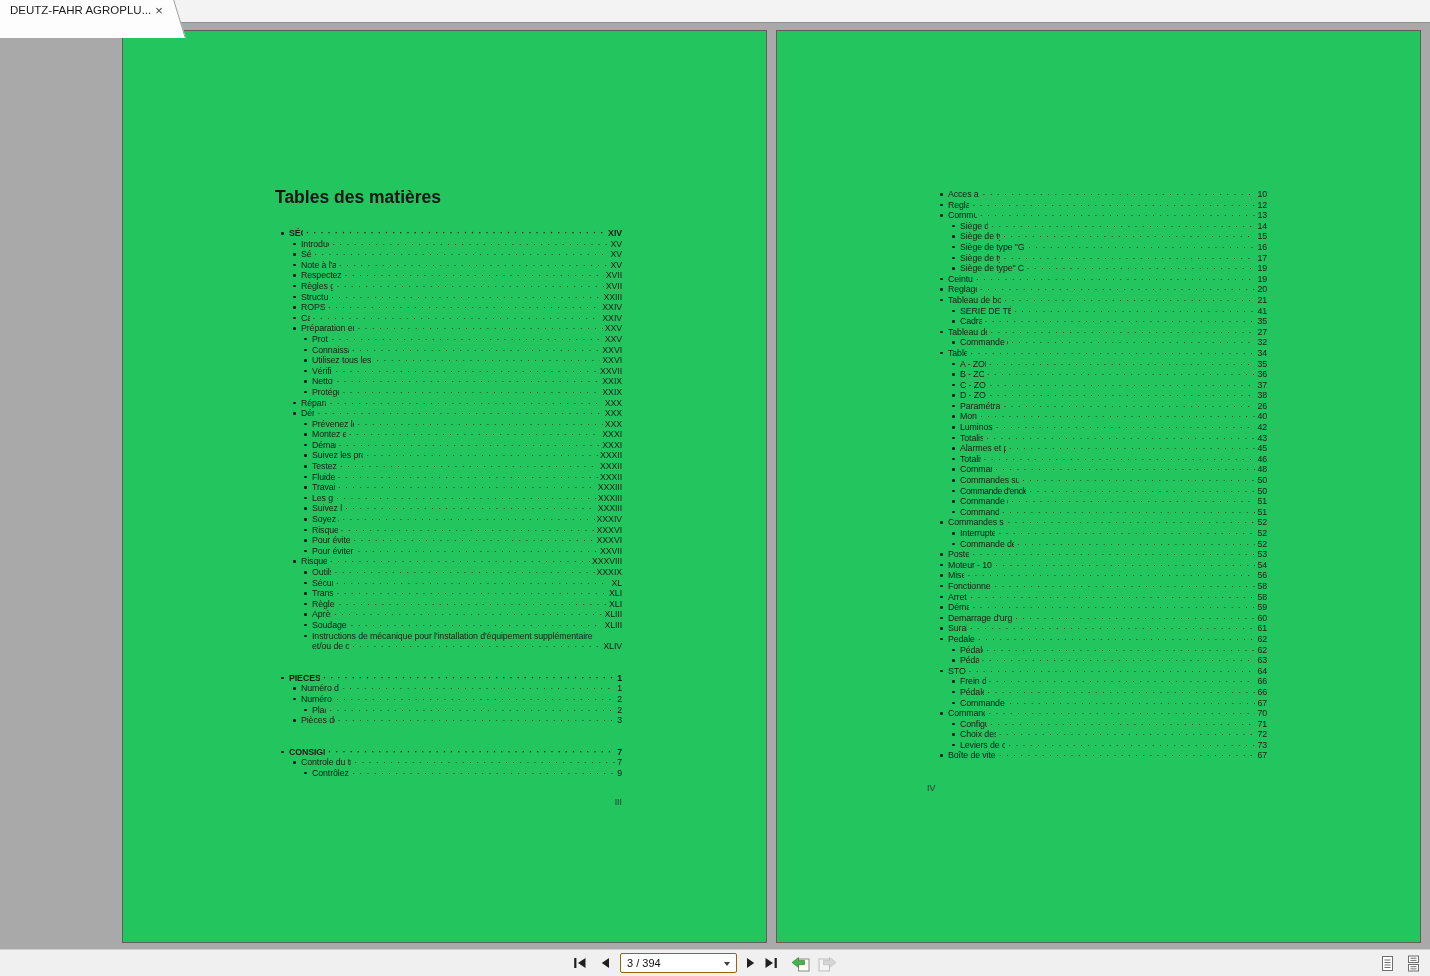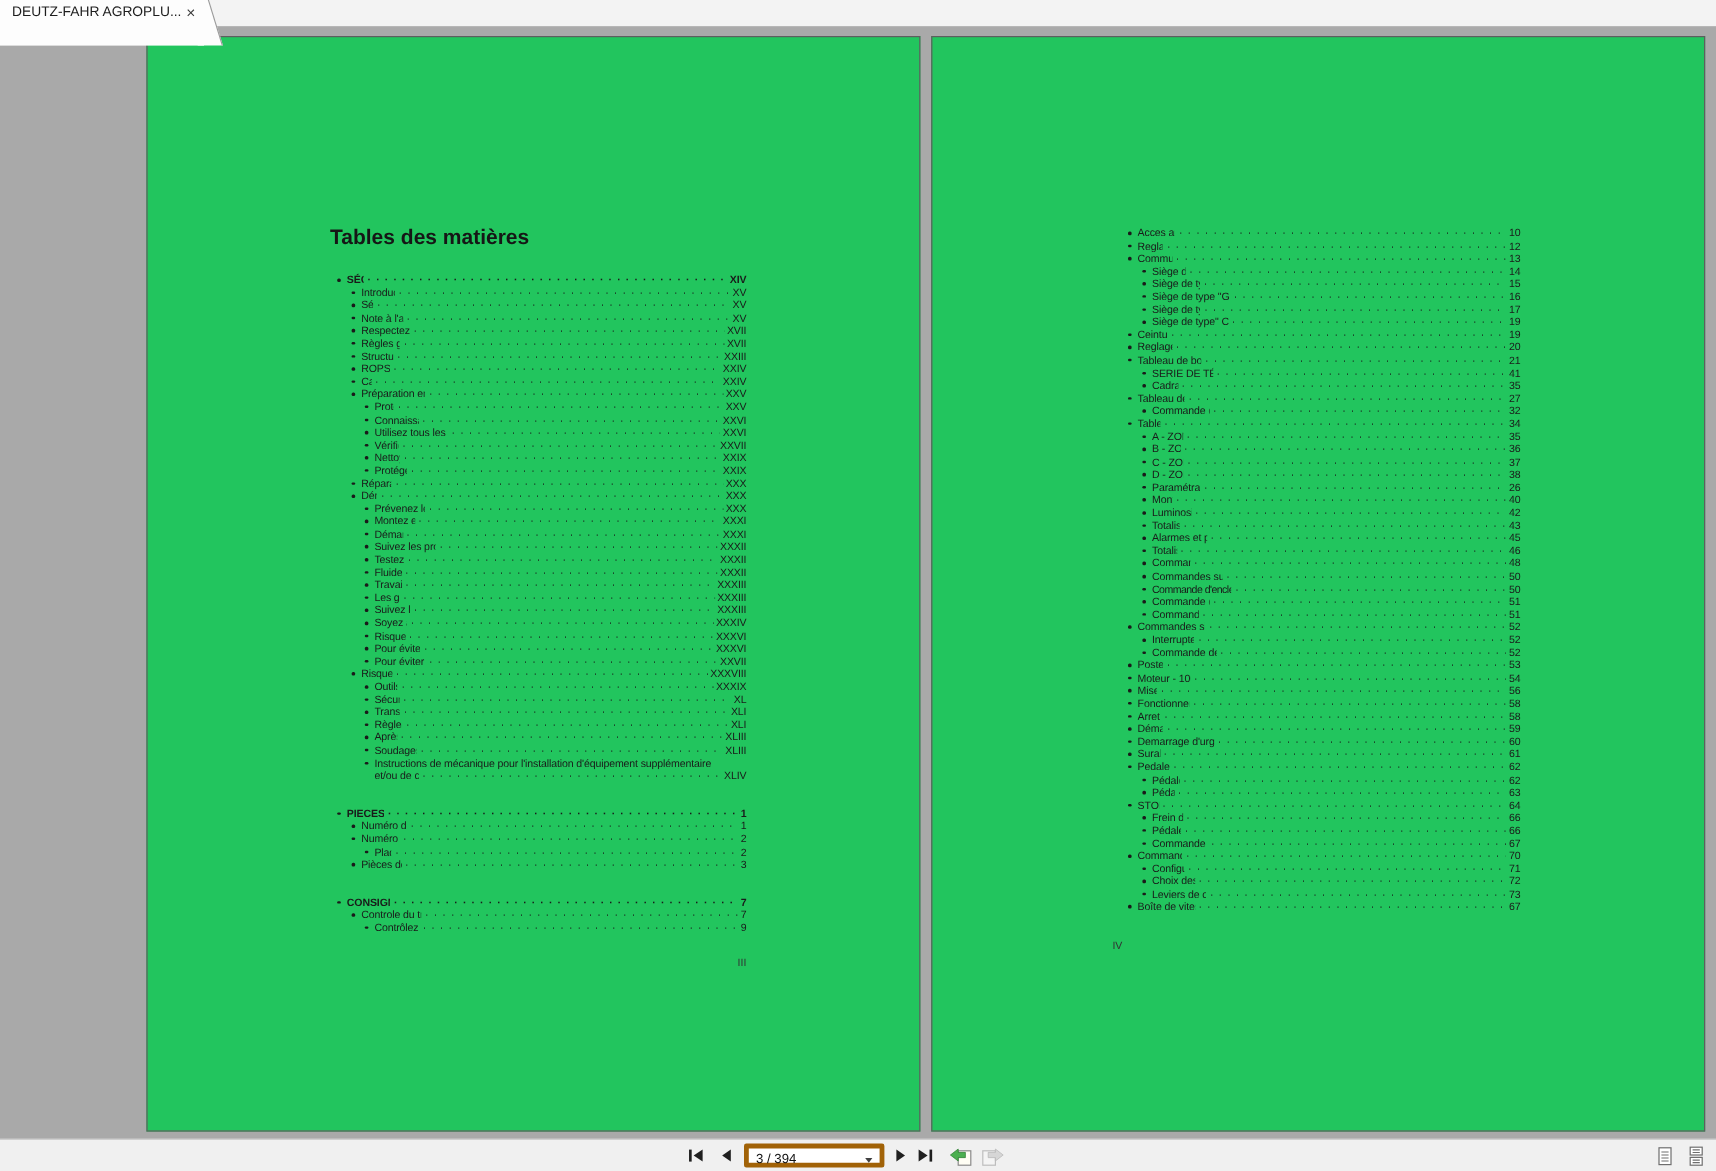--- a/index.html
+++ b/index.html
@@ -58,21 +58,21 @@
   #btn-first{left:570px;}
   #btn-prev{left:595px;}
   #btn-next{left:741px;}
   #btn-last{left:760px;width:22px;}
   #btn-prevview{left:789px;width:24px;}
   #btn-nextview{left:815px;width:24px;}
   #btn-singlepage{left:1377px;width:20px;}
   #btn-continuous{left:1403px;width:20px;}
 
   #page-combo{position:absolute;left:620px;top:3px;width:117px;height:20px;background:#fff;
-    border:4px solid #a16207;border-radius:2px;box-sizing:border-box;}
+    border:1px solid #a16207;border-radius:2px;box-sizing:border-box;}
   #page-combo .value{position:absolute;left:6px;top:3px;font-size:11px;color:#111;}
   #page-combo .caret{position:absolute;right:6px;top:8px;width:0;height:0;
     border-left:3.5px solid transparent;border-right:3.5px solid transparent;
     border-top:4px solid #404040;}
 </style>
 </head>
 <body>
 
 <div id="tabbar">
   <div id="tab">

